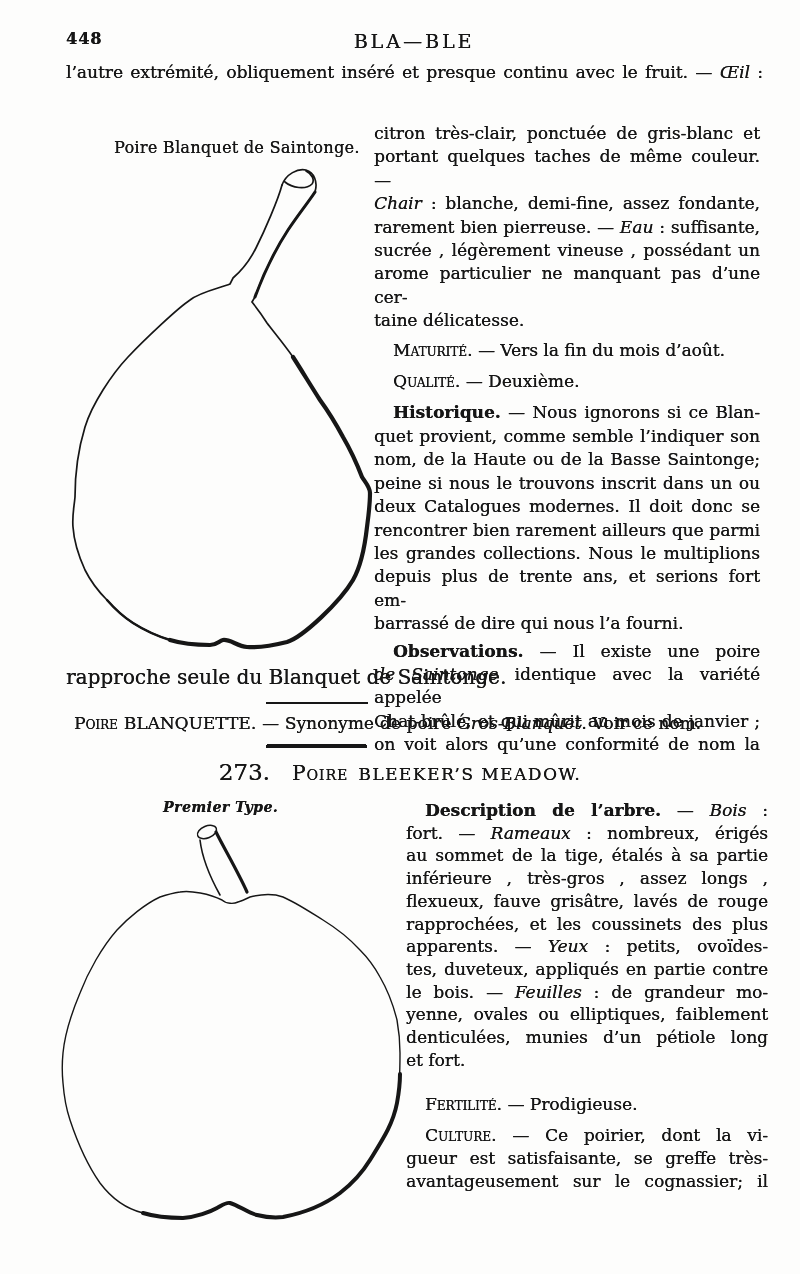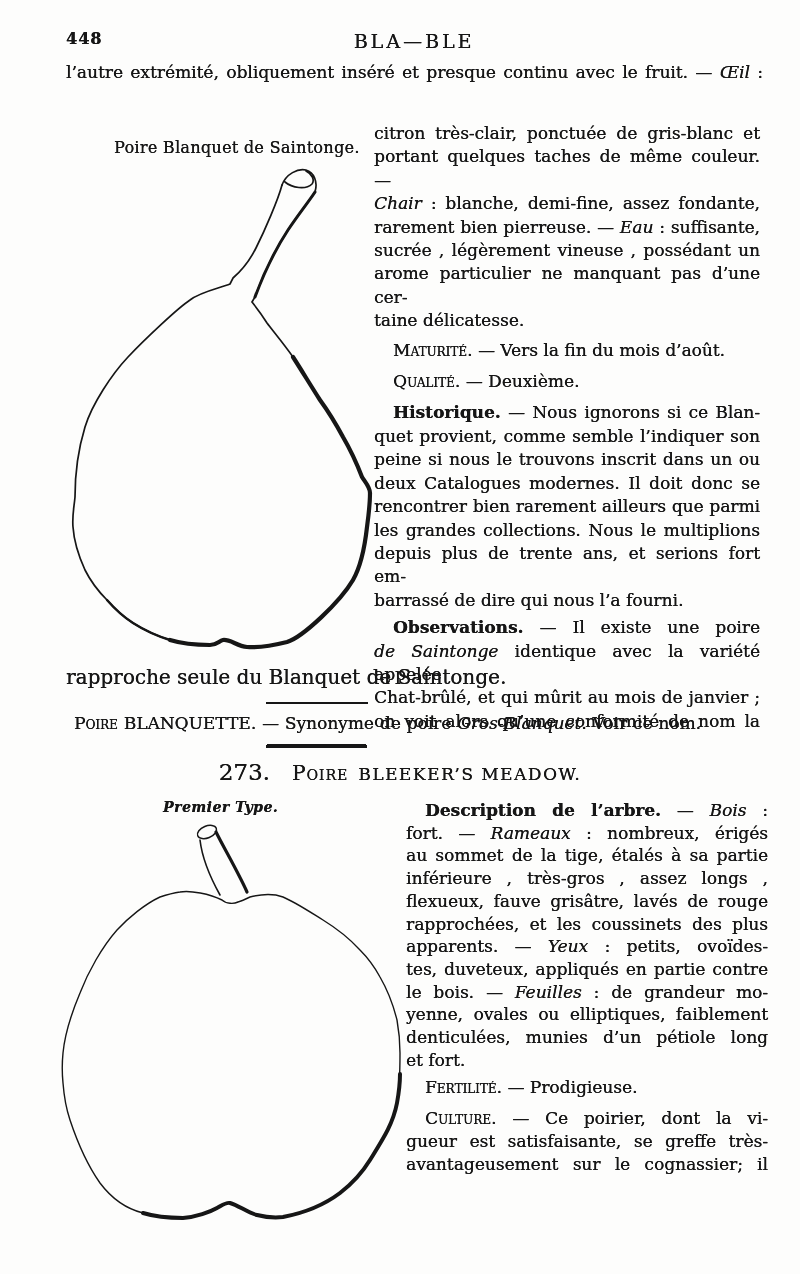--- a/index.html
+++ b/index.html
@@ -77,20 +77,21 @@
       <div class="line"><span>portant quelques taches de même couleur. —</span></div>
       <div class="line"><span class="it">Chair</span><span> : blanche, demi-fine, assez fondante,</span></div>
       <div class="line"><span>rarement bien pierreuse. — </span><span class="it">Eau</span><span> : suffisante,</span></div>
       <div class="line"><span>sucrée , légèrement vineuse , possédant un</span></div>
       <div class="line"><span>arome particulier ne manquant pas d’une cer-</span></div>
       <div class="line end"><span>taine délicatesse.</span></div>
       <div class="line end ind" style="margin-top: 6px;"><span class="sc">Maturité.</span><span> — Vers la fin du mois d’août.</span></div>
       <div class="line end ind" style="margin-top: 8px;"><span class="sc">Qualité.</span><span> — Deuxième.</span></div>
       <div class="line ind" style="margin-top: 8px;"><span class="bd">Historique.</span><span> — Nous ignorons si ce Blan-</span></div>
       <div class="line"><span>quet provient, comme semble l’indiquer son</span></div>
+      <div class="line"><span>nom, de la Haute ou de la Basse Saintonge;</span></div>
       <div class="line"><span>peine si nous le trouvons inscrit dans un ou</span></div>
       <div class="line"><span>deux Catalogues modernes. Il doit donc se</span></div>
       <div class="line"><span>rencontrer bien rarement ailleurs que parmi</span></div>
       <div class="line"><span>les grandes collections. Nous le multiplions</span></div>
       <div class="line"><span>depuis plus de trente ans, et serions fort em-</span></div>
       <div class="line end"><span>barrassé de dire qui nous l’a fourni.</span></div>
       <div class="line ind" style="margin-top: 4px;"><span class="bd">Observations.</span><span> — Il existe une poire</span></div>
       <div class="line"><span class="it">de Saintonge</span><span> identique avec la variété appelée</span></div>
       <div class="line"><span>Chat-brûlé, et qui mûrit au mois de janvier ;</span></div>
       <div class="line"><span>on voit alors qu’une conformité de nom la</span></div>
@@ -138,19 +139,19 @@
       <div class="line"><span>au sommet de la tige, étalés à sa partie</span></div>
       <div class="line"><span>inférieure , très-gros , assez longs ,</span></div>
       <div class="line"><span>flexueux, fauve grisâtre, lavés de rouge</span></div>
       <div class="line"><span>rapprochées, et les coussinets des plus</span></div>
       <div class="line"><span>apparents. — </span><span class="it">Yeux</span><span> : petits, ovoïdes-</span></div>
       <div class="line"><span>tes, duveteux, appliqués en partie contre</span></div>
       <div class="line"><span>le bois. — </span><span class="it">Feuilles</span><span> : de grandeur mo-</span></div>
       <div class="line"><span>yenne, ovales ou elliptiques, faiblement</span></div>
       <div class="line"><span>denticulées, munies d’un pétiole long</span></div>
       <div class="line end"><span>et fort.</span></div>
-      <div class="line end ind" style="margin-top: 5px;"><span class="sc">Fertilité.</span><span> — Prodigieuse.</span></div>
+      <div class="line end ind" style="margin-top: 22px;"><span class="sc">Fertilité.</span><span> — Prodigieuse.</span></div>
       <div class="line ind" style="margin-top: 8px;"><span class="sc">Culture.</span><span> — Ce poirier, dont la vi-</span></div>
       <div class="line"><span>gueur est satisfaisante, se greffe très-</span></div>
       <div class="line"><span>avantageusement sur le cognassier; il</span></div>
     </div>
 
 </div>
 
 </body></html>

